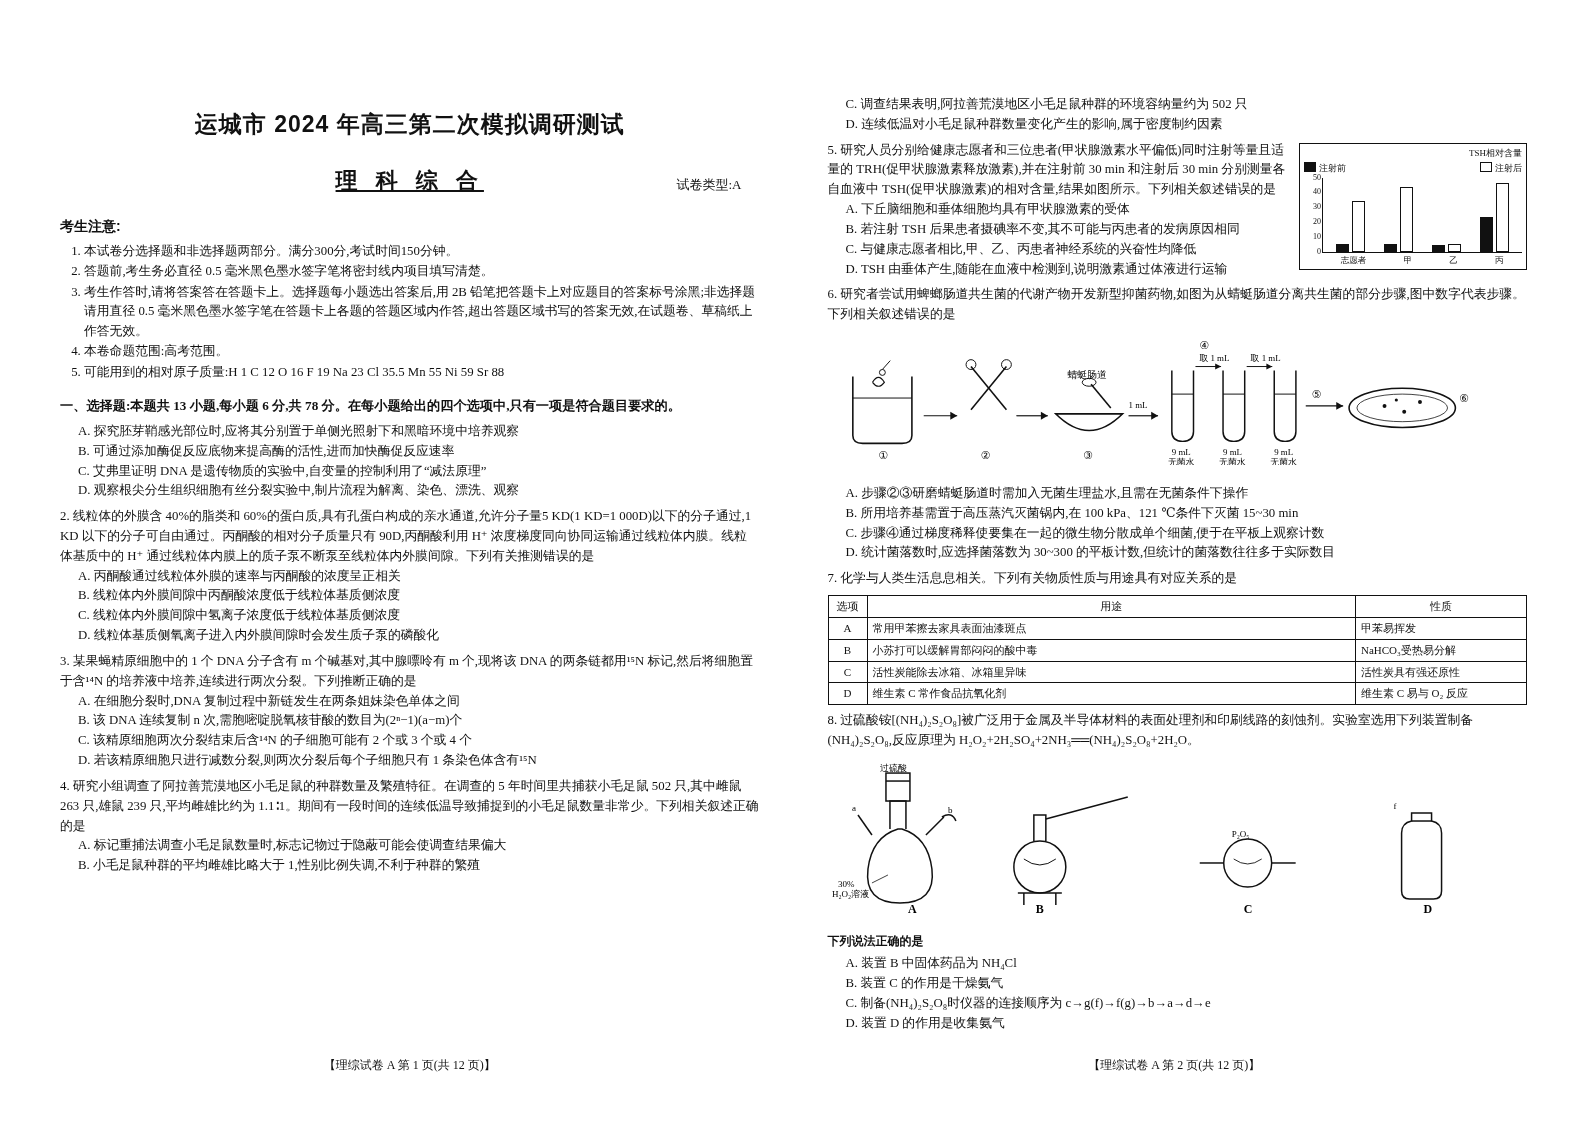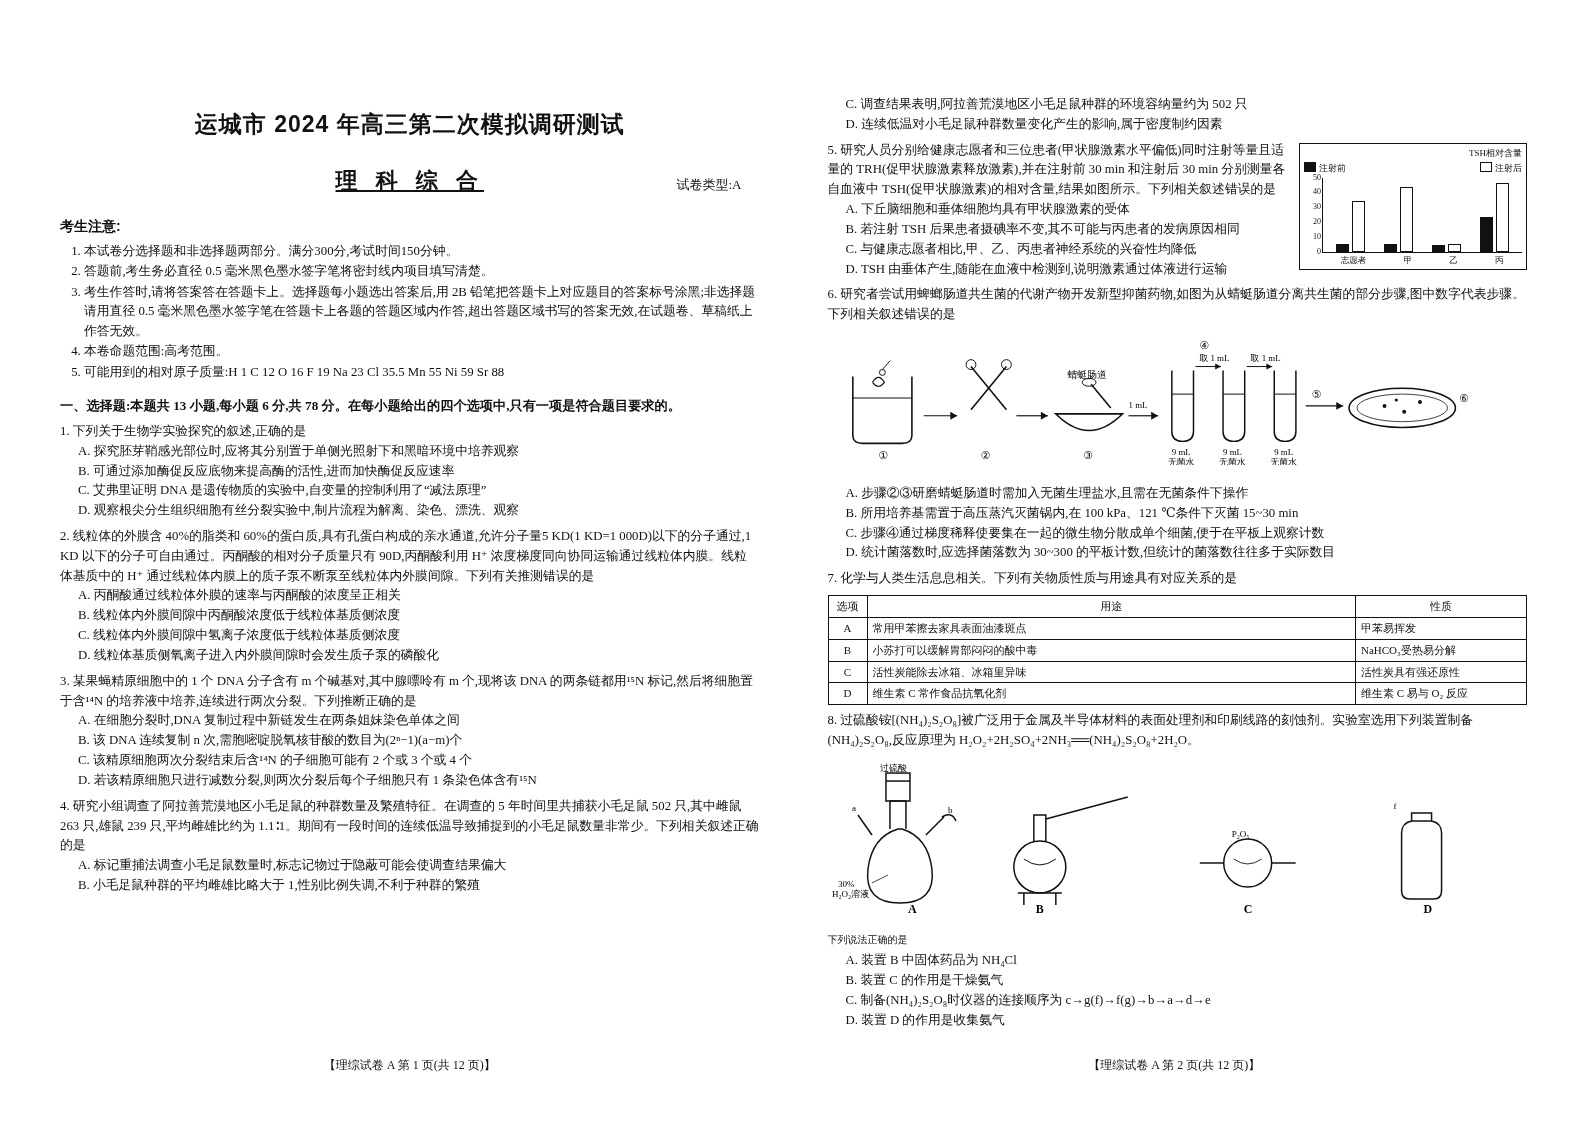--- a/index.html
+++ b/index.html
@@ -125,21 +125,20 @@
       <li>本试卷分选择题和非选择题两部分。满分300分,考试时间150分钟。</li>
       <li>答题前,考生务必直径 0.5 毫米黑色墨水签字笔将密封线内项目填写清楚。</li>
       <li>考生作答时,请将答案答在答题卡上。选择题每小题选出答案后,用 2B 铅笔把答题卡上对应题目的答案标号涂黑;非选择题请用直径 0.5 毫米黑色墨水签字笔在答题卡上各题的答题区域内作答,超出答题区域书写的答案无效,在试题卷、草稿纸上作答无效。</li>
       <li>本卷命题范围:高考范围。</li>
       <li>可能用到的相对原子质量:H 1   C 12   O 16   F 19   Na 23   Cl 35.5   Mn 55   Ni 59   Sr 88</li>
     </ol>
 
     <div class="sec-head">一、选择题:本题共 13 小题,每小题 6 分,共 78 分。在每小题给出的四个选项中,只有一项是符合题目要求的。</div>
 
     <div class="q">
-      <span class="stem"><span>1.</span> <span>下列关于生物学实验探究的叙述,正确的是</span></span>
       <ul class="opts">
         <li>A. 探究胚芽鞘感光部位时,应将其分别置于单侧光照射下和黑暗环境中培养观察</li>
         <li>B. 可通过添加酶促反应底物来提高酶的活性,进而加快酶促反应速率</li>
         <li>C. 艾弗里证明 DNA 是遗传物质的实验中,自变量的控制利用了“减法原理”</li>
         <li>D. 观察根尖分生组织细胞有丝分裂实验中,制片流程为解离、染色、漂洗、观察</li>
       </ul>
     </div>
 
     <div class="q">
       <span class="stem"><span>2.</span> <span>线粒体的外膜含 40%的脂类和 60%的蛋白质,具有孔蛋白构成的亲水通道,允许分子量5 KD(1 KD=1 000D)以下的分子通过,1 KD 以下的分子可自由通过。丙酮酸的相对分子质量只有 90D,丙酮酸利用 H⁺ 浓度梯度同向协同运输通过线粒体内膜。线粒体基质中的 H⁺ 通过线粒体内膜上的质子泵不断泵至线粒体内外膜间隙。下列有关推测错误的是</span></span>
@@ -398,21 +397,21 @@
 
           <g stroke="#111" fill="none" stroke-width="1.5">
             <path d="M574 128 L574 70 q0 -10 10 -12 L584 50 L604 50 L604 58 q10 2 10 12 L614 128 q0 8 -8 8 L582 136 q-8 0 -8 -8 z"></path>
             <line x1="584" y1="58" x2="604" y2="58"></line>
           </g>
           <text x="566" y="46" font-size="9" font-family="serif">f</text>
           <text x="596" y="150" font-size="12" font-family="serif" font-weight="bold">D</text>
         </svg>
       </div>
 
-      <div class="indent" style="padding-left:0;font-size:10px;margin:2px 0 4px 0;">下列说法正确的是</div>
+      <div class="indent" style="padding-left:0;font-size:12px;margin:2px 0 4px 0;font-weight:bold;">下列说法正确的是</div>
       <ul class="opts">
         <li>A. 装置 B 中固体药品为 NH₄Cl</li>
         <li>B. 装置 C 的作用是干燥氨气</li>
         <li>C. 制备(NH₄)₂S₂O₈时仪器的连接顺序为 c→g(f)→f(g)→b→a→d→e</li>
         <li>D. 装置 D 的作用是收集氨气</li>
       </ul>
     </div>
 
     <div class="footer">
       <span>【理综试卷 A    第 2 页(共 12 页)】</span>

